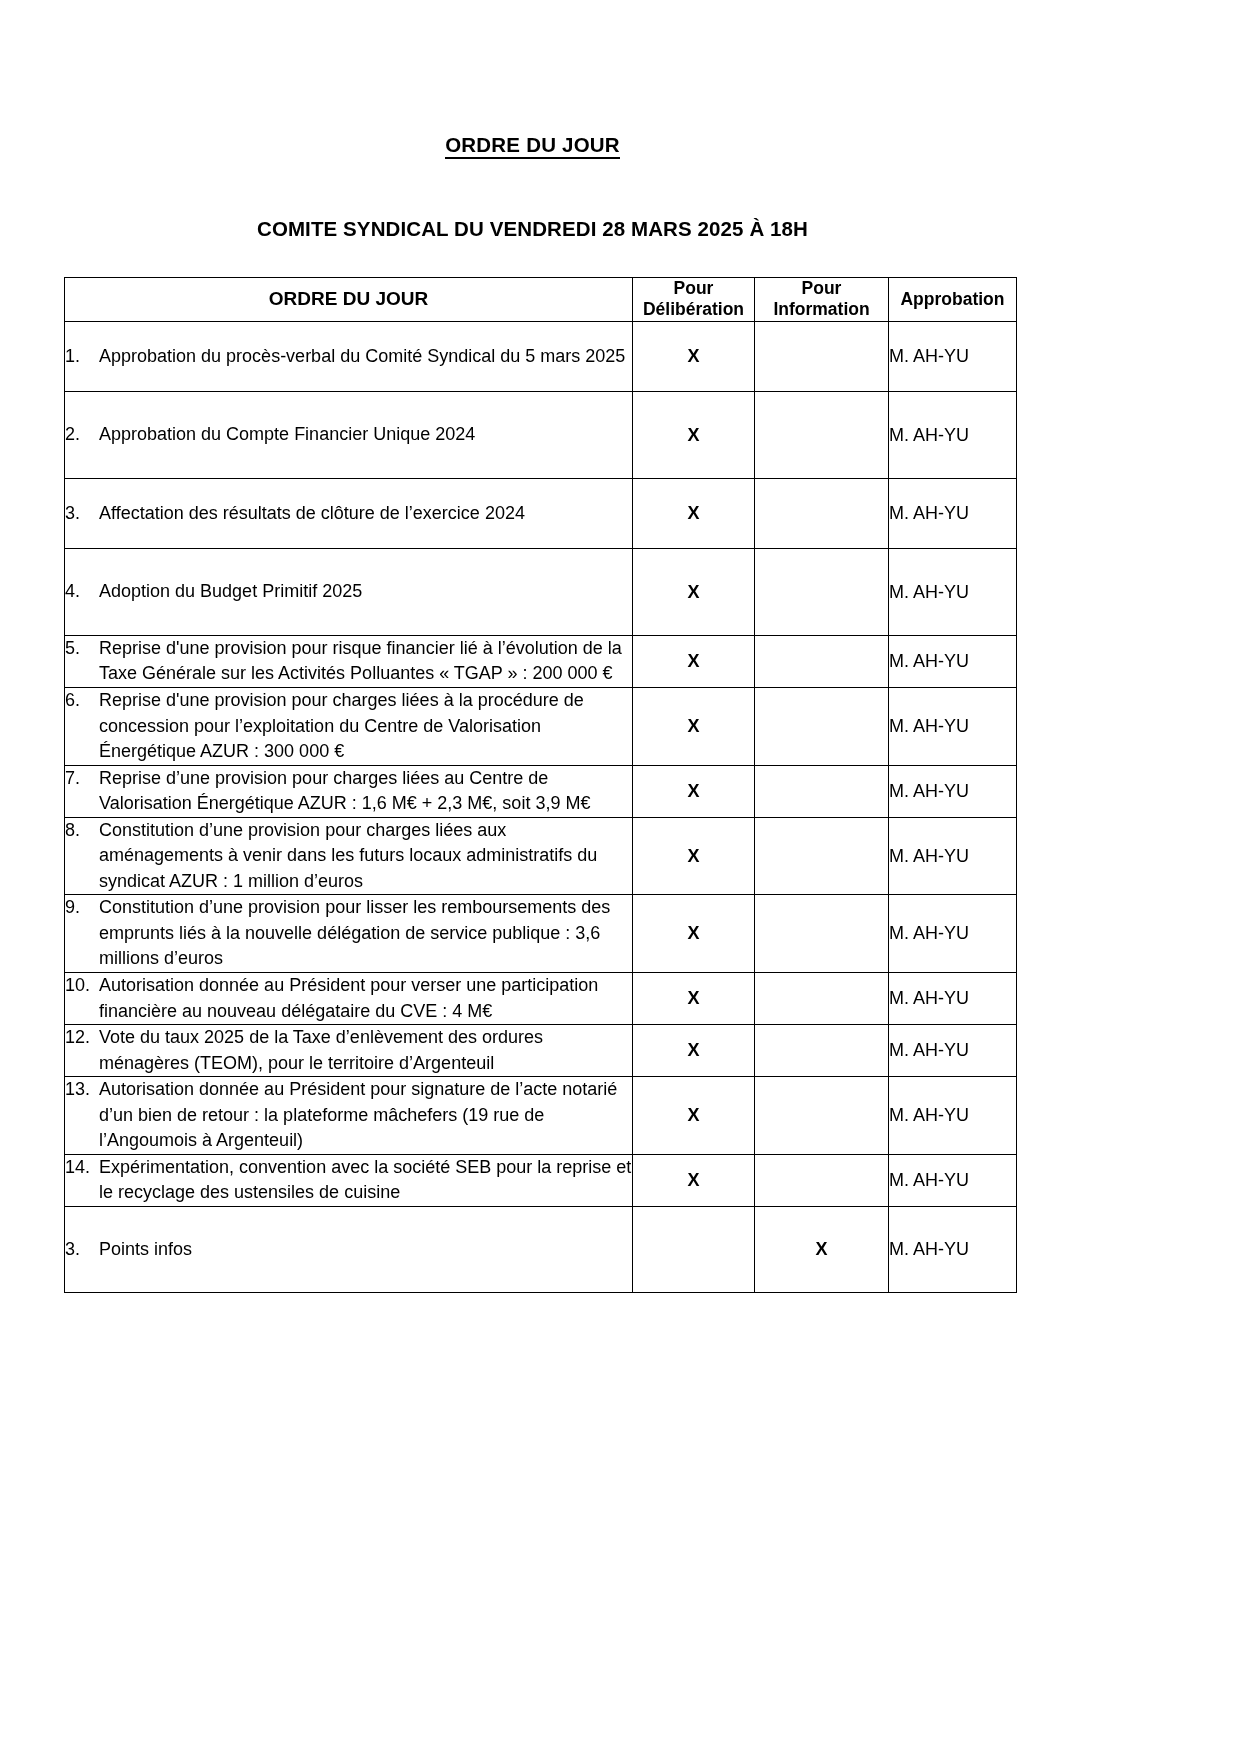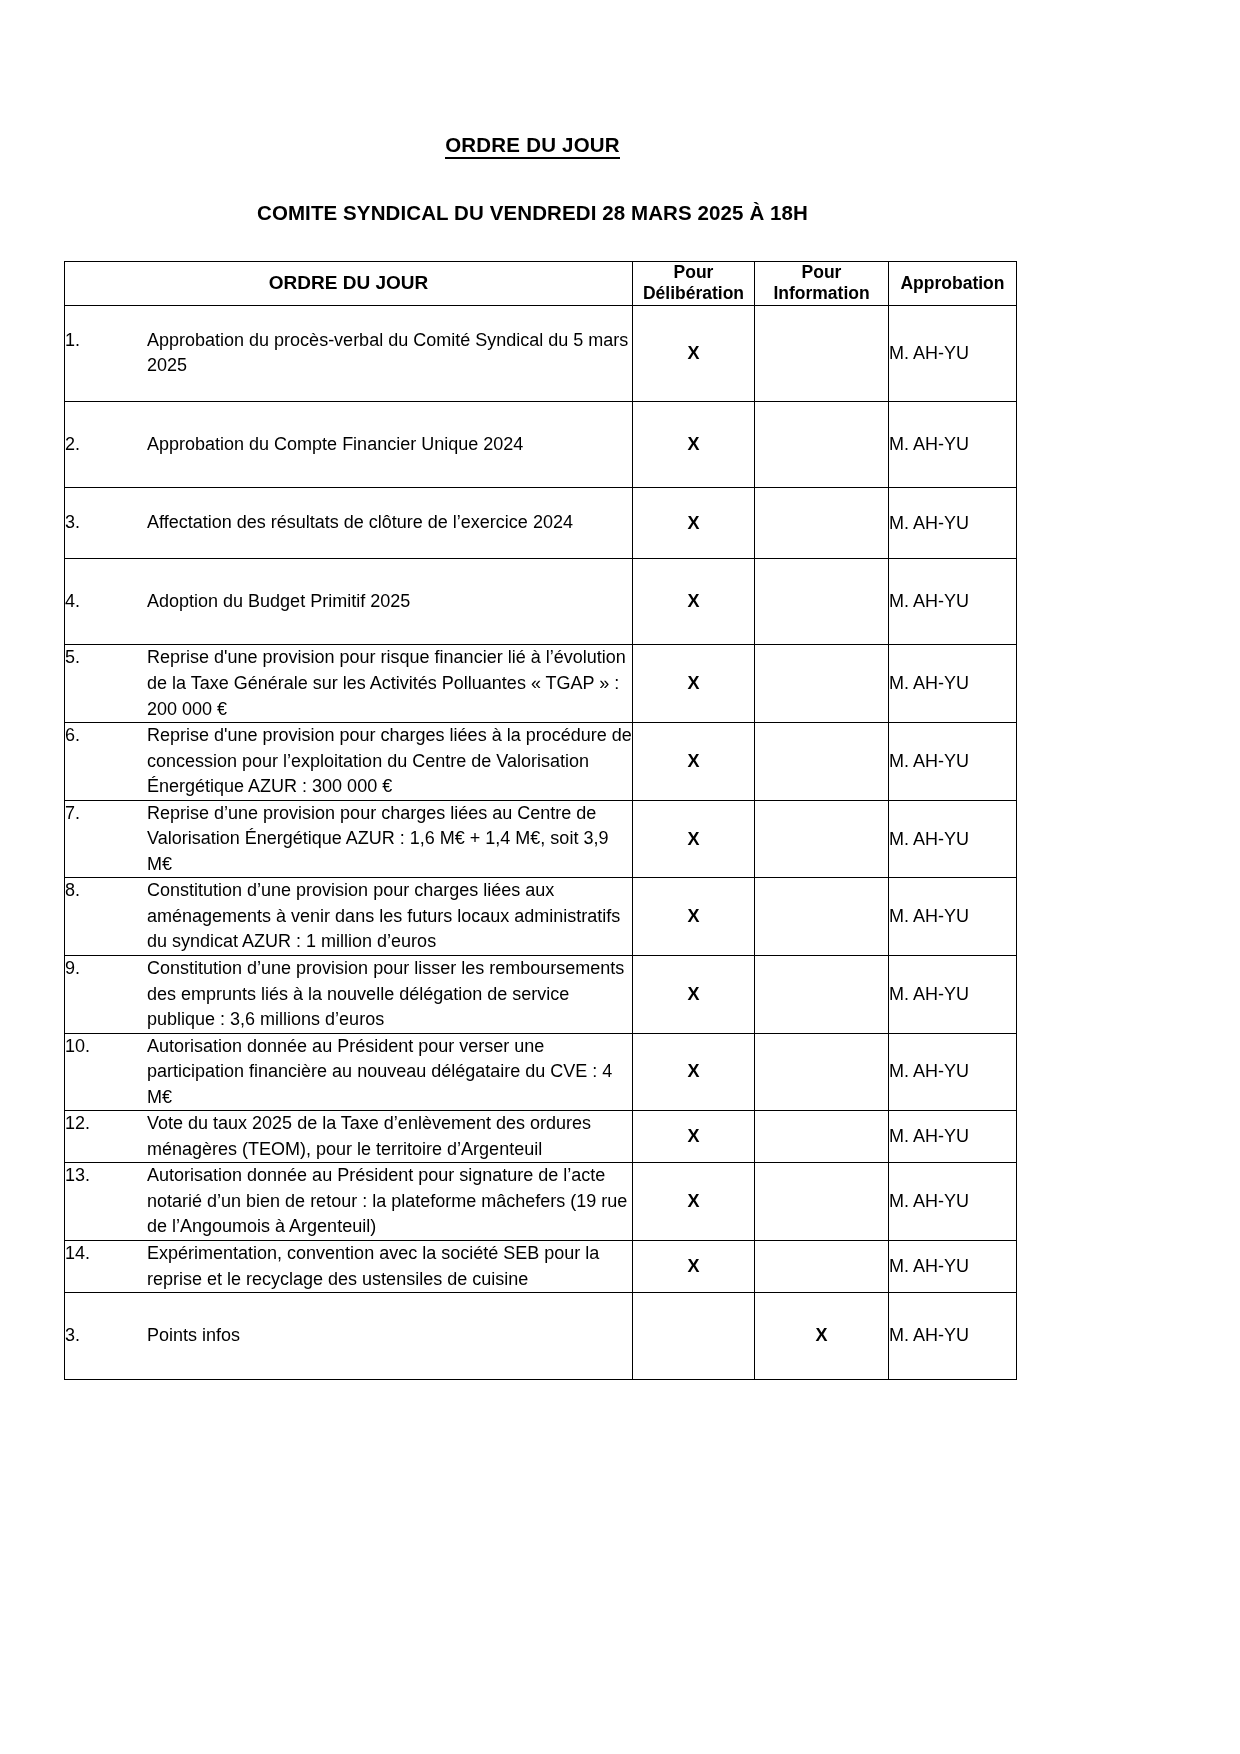--- a/index.html
+++ b/index.html
@@ -34,21 +34,21 @@
   }
   .doc-title span {
     border-bottom: 2px solid #000;
     padding-bottom: 1px;
   }
   .doc-subtitle {
     text-align: center;
     font-size: 20.5px;
     font-weight: bold;
     letter-spacing: 0.1px;
-    margin: 0;
+    margin: 16px;
     padding-top: 44px;
   }
 
   
   .table-wrap {
     padding: 0 64px;
     margin-top: 36px;
   }
   table.agenda {
     border-collapse: collapse;
@@ -89,21 +89,20 @@
     display: flex;
     align-items: flex-start;
   }
   td.item .num {
     flex: 0 0 auto;
     min-width: 34px;
     text-align: left;
   }
   td.item .txt {
     flex: 1 1 auto;
-    margin-left: 48px;
   }
   td.mark {
     text-align: center;
     font-size: 18px;
     font-weight: bold;
   }
   td.inter {
     text-align: left;
     font-size: 18px;
   }
@@ -207,21 +206,21 @@
               </div>
             </td>
             <td class="mark">X</td>
             <td class="mark"></td>
             <td class="inter">M. AH-YU</td>
           </tr>
           <tr class="">
             <td class="item">
               <div class="row-line">
                 <span class="num">7.</span>
-                <span class="txt">Reprise d’une provision pour charges liées au Centre de Valorisation Énergétique AZUR : 1,6 M€ + 1,4 M€, soit 3,9 M€</span>
+                <span class="txt">Reprise d’une provision pour charges liées au Centre de Valorisation Énergétique AZUR : 1,6 M€ + 2,3 M€, soit 3,9 M€</span>
               </div>
             </td>
             <td class="mark">X</td>
             <td class="mark"></td>
             <td class="inter">M. AH-YU</td>
           </tr>
           <tr class="">
             <td class="item">
               <div class="row-line">
                 <span class="num">8.</span>

